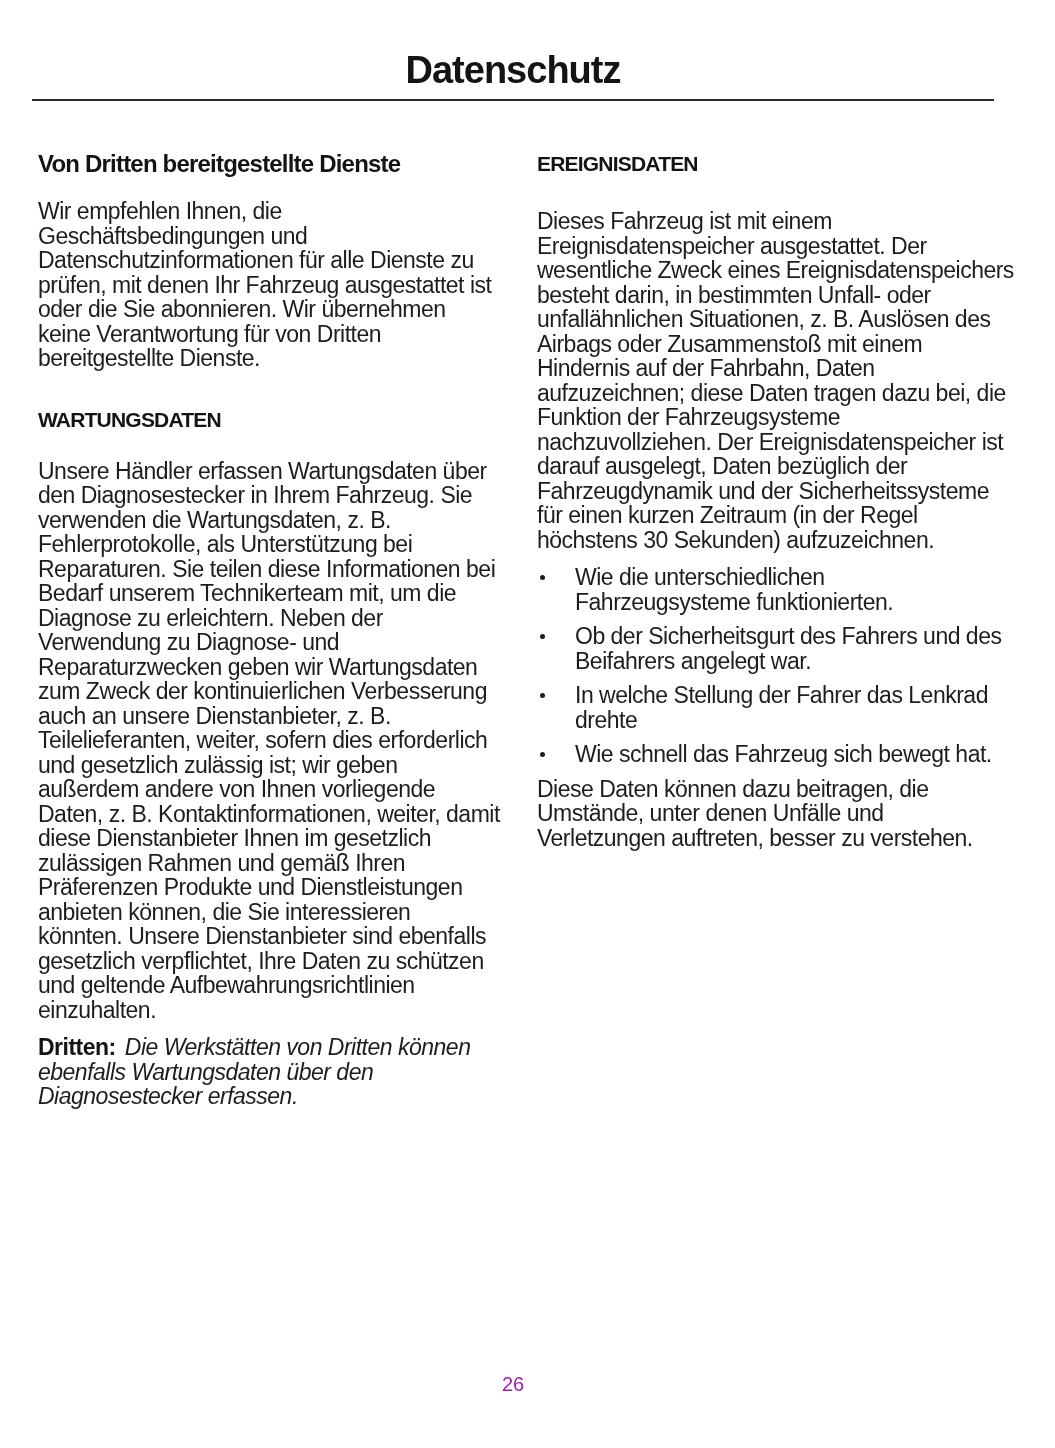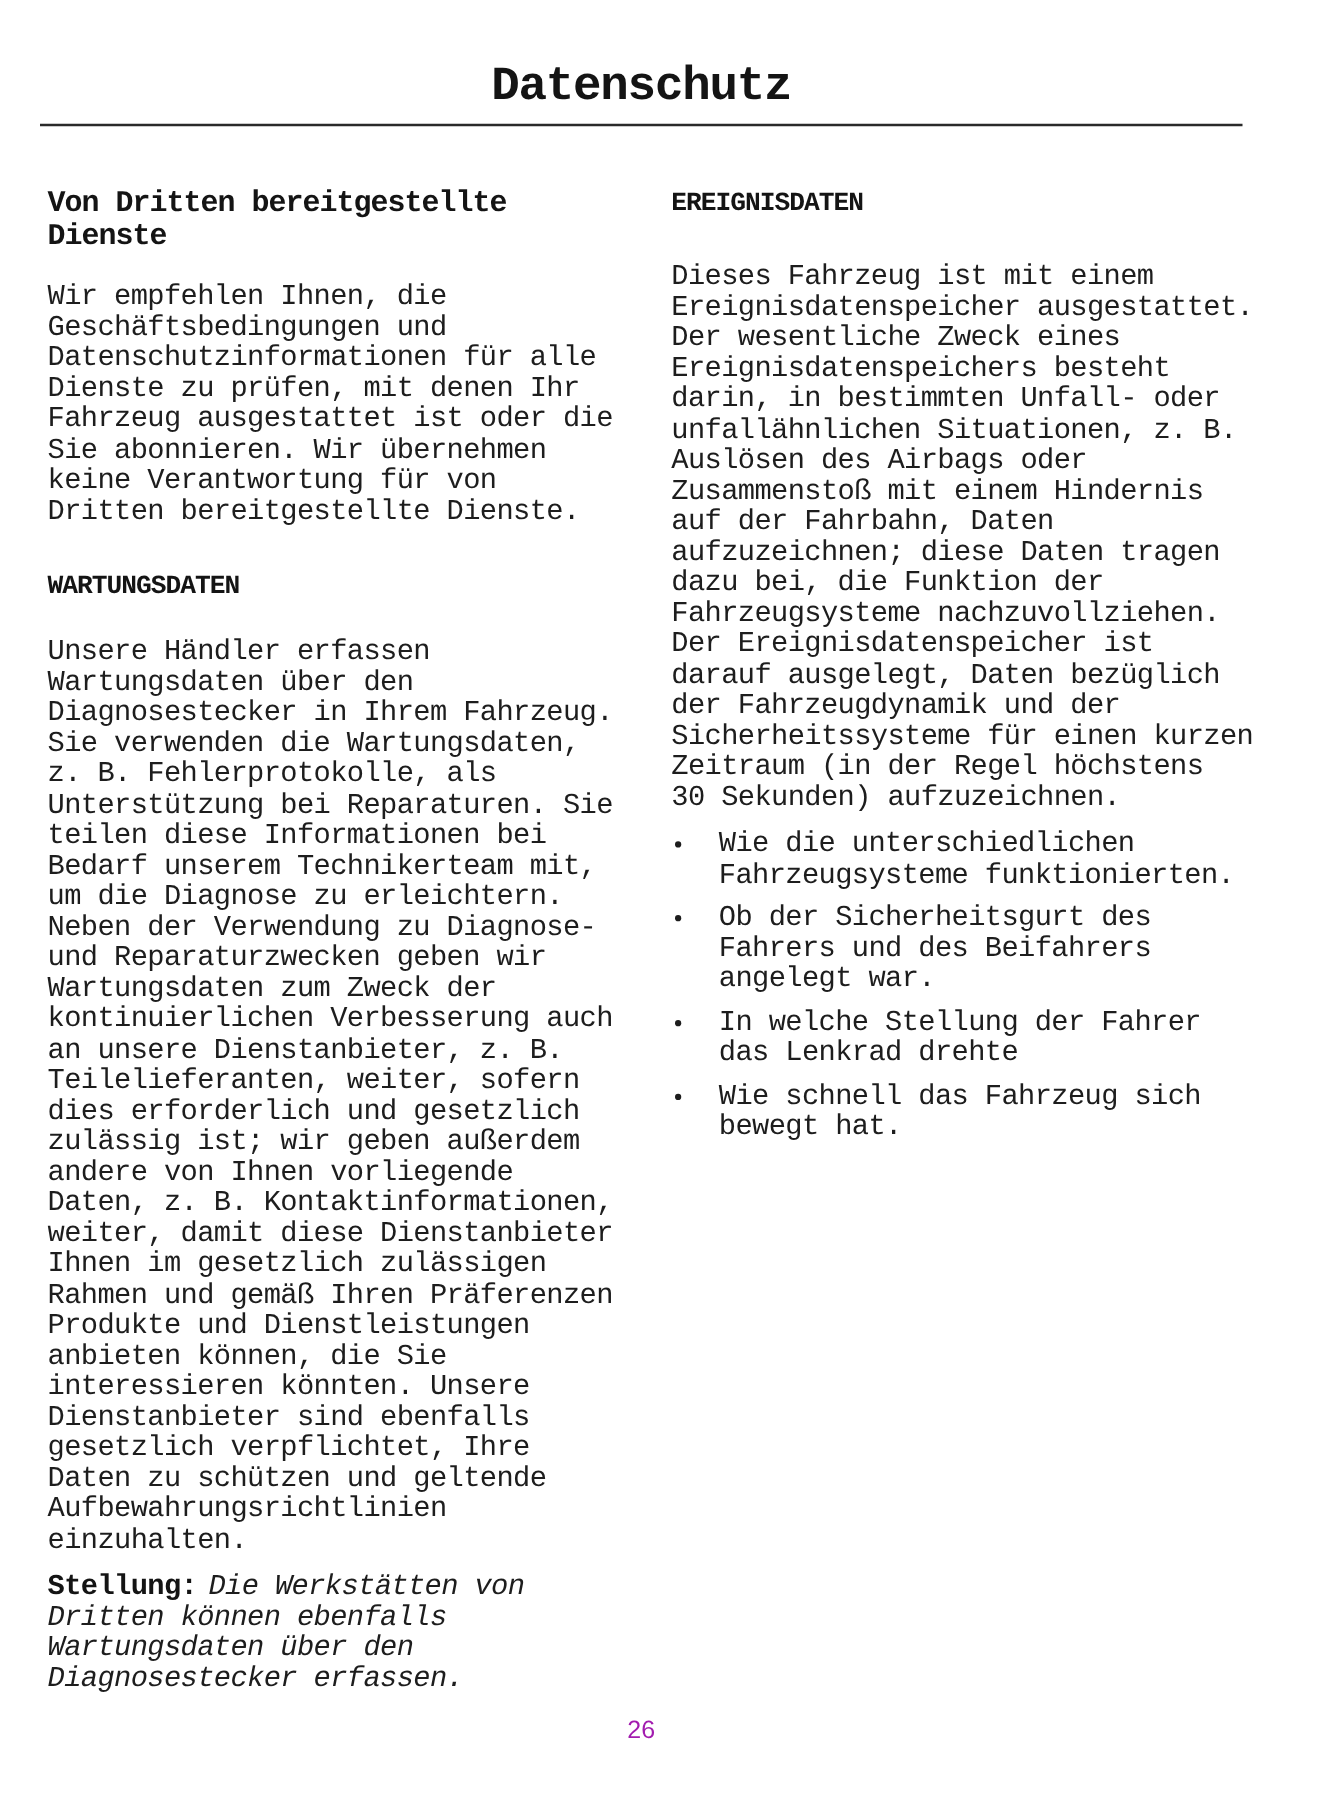--- a/index.html
+++ b/index.html
@@ -10,21 +10,20 @@
     background: #ffffff;
     font-family: "Liberation Sans", sans-serif;
     color: #1d1d1d;
     overflow: hidden;
   }
   .print-area {
     position: absolute;
     left: 32px;
     top: 0;
     width: 962px;
-    font-family: Liberation Mono, monospace;
   }
   .doc-title {
     margin: 0;
     padding-top: 50px;
     text-align: center;
     font-size: 38px;
     line-height: 40px;
     font-weight: bold;
     letter-spacing: -1px;
     color: #141414;
@@ -115,31 +114,32 @@
     <h1 class="doc-title">Datenschutz</h1>
     <hr class="title-rule">
 
     <div class="columns">
 
       <div class="column">
         <h3 class="sub-heading">Von Dritten bereitgestellte Dienste</h3>
         <p class="body-par">Wir empfehlen Ihnen, die Geschäftsbedingungen und Datenschutzinformationen für alle Dienste zu prüfen, mit denen Ihr Fahrzeug ausgestattet ist oder die Sie abonnieren. Wir übernehmen keine Verantwortung für von Dritten bereitgestellte Dienste.</p>
         <h2 class="main-heading secondary">WARTUNGSDATEN</h2>
         <p class="body-par">Unsere Händler erfassen Wartungsdaten über den Diagnosestecker in Ihrem Fahrzeug. Sie verwenden die Wartungsdaten, z.&nbsp;B. Fehlerprotokolle, als Unterstützung bei Reparaturen. Sie teilen diese Informationen bei Bedarf unserem Technikerteam mit, um die Diagnose zu erleichtern. Neben der Verwendung zu Diagnose- und Reparaturzwecken geben wir Wartungsdaten zum Zweck der kontinuierlichen Verbesserung auch an unsere Dienstanbieter, z.&nbsp;B. Teilelieferanten, weiter, sofern dies erforderlich und gesetzlich zulässig ist; wir geben außerdem andere von Ihnen vorliegende Daten, z.&nbsp;B. Kontaktinformationen, weiter, damit diese Dienstanbieter Ihnen im gesetzlich zulässigen Rahmen und gemäß Ihren Präferenzen Produkte und Dienstleistungen anbieten können, die Sie interessieren könnten. Unsere Dienstanbieter sind ebenfalls gesetzlich verpflichtet, Ihre Daten zu schützen und geltende Aufbewahrungsrichtlinien einzuhalten.</p>
-        <p class="note-par"><span class="note-label">Stellung:</span><span class="note-text">Die Werkstätten von Dritten können ebenfalls Wartungsdaten über den Diagnosestecker erfassen.</span></p>
+        <p class="note-par"><span class="note-label">Dritten:</span><span class="note-text">Die Werkstätten von Dritten können ebenfalls Wartungsdaten über den Diagnosestecker erfassen.</span></p>
       </div>
 
       <div class="column">
         <h2 class="main-heading">EREIGNISDATEN</h2>
         <p class="body-par">Dieses Fahrzeug ist mit einem Ereignisdatenspeicher ausgestattet. Der wesentliche Zweck eines Ereignisdatenspeichers besteht darin, in bestimmten Unfall- oder unfallähnlichen Situationen, z.&nbsp;B. Auslösen des Airbags oder Zusammenstoß mit einem Hindernis auf der Fahrbahn, Daten aufzuzeichnen; diese Daten tragen dazu bei, die Funktion der Fahrzeugsysteme nachzuvollziehen. Der Ereignisdatenspeicher ist darauf ausgelegt, Daten bezüglich der Fahrzeugdynamik und der Sicherheitssysteme für einen kurzen Zeitraum (in der Regel höchstens 30&nbsp;Sekunden) aufzuzeichnen.</p>
         <ul class="bullet-list">
           <li class="bullet-item"><span class="bullet-dot"></span><span>Wie die unterschiedlichen Fahrzeugsysteme funktionierten.</span></li>
           <li class="bullet-item"><span class="bullet-dot"></span><span>Ob der Sicherheitsgurt des Fahrers und des Beifahrers angelegt war.</span></li>
           <li class="bullet-item"><span class="bullet-dot"></span><span>In welche Stellung der Fahrer das Lenkrad drehte</span></li>
           <li class="bullet-item"><span class="bullet-dot"></span><span>Wie schnell das Fahrzeug sich bewegt hat.</span></li>
         </ul>
+        <p class="body-par">Diese Daten können dazu beitragen, die Umstände, unter denen Unfälle und Verletzungen auftreten, besser zu verstehen.</p>
       </div>
 
     </div>
   </div>
 
   <div class="page-footer">26</div>
 </div>
 
 </body></html>

